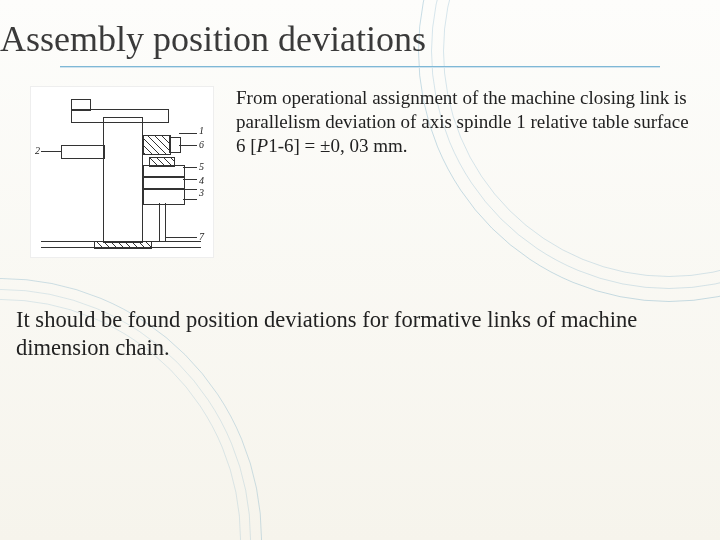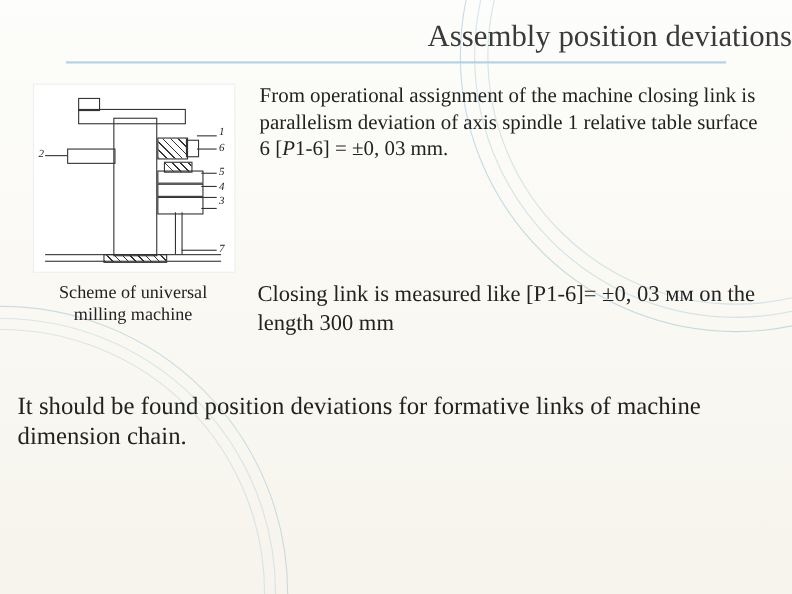--- a/index.html
+++ b/index.html
@@ -52,22 +52,22 @@
   .curve-bl::before, .curve-bl::after {
     content: "";
     position: absolute;
     border: 1px solid rgba(100,160,190,0.2);
     border-radius: 50%;
   }
   .curve-bl::before { inset: 10px; }
   .curve-bl::after  { inset: 20px; }
 
   .title {
-    text-align: right;
-    font-size: 28px;
+    text-align: left;
+    font-size: 36px;
     color: #3a3a3a;
     padding-top: 18px;
     font-family: Georgia, serif;
     font-weight: normal;
     position: relative;
     z-index: 2;
   }
   .title-underline {
     width: 600px;
     height: 0;
@@ -209,22 +209,15 @@
       <span class="dg-num" style="left:168px;top:100px">3</span>
       <span class="dg-num" style="left:168px;top:144px">7</span>
       <span class="dg-num" style="left:4px;top:58px">2</span>
     </div>
 
     <div class="para1">
       <span>From operational assignment of the machine closing link is parallelism deviation of axis spindle 1 relative table surface 6 [</span><span class="ital">P</span><span>1-6] = ±0, 03 mm.</span>
     </div>
   </div>
 
-  <div class="row2">
-    <div class="caption">
-      <span>Scheme of  universal</span><br>
-      <span>milling machine</span>
-    </div>
-    <div class="para2">Closing link is measured like [P1-6]= ±0, 03 мм on the length 300 mm</div>
-  </div>
 
   <div class="para3">It should be found position deviations for formative links of machine dimension chain.</div>
 </div>
 
 </body></html>

